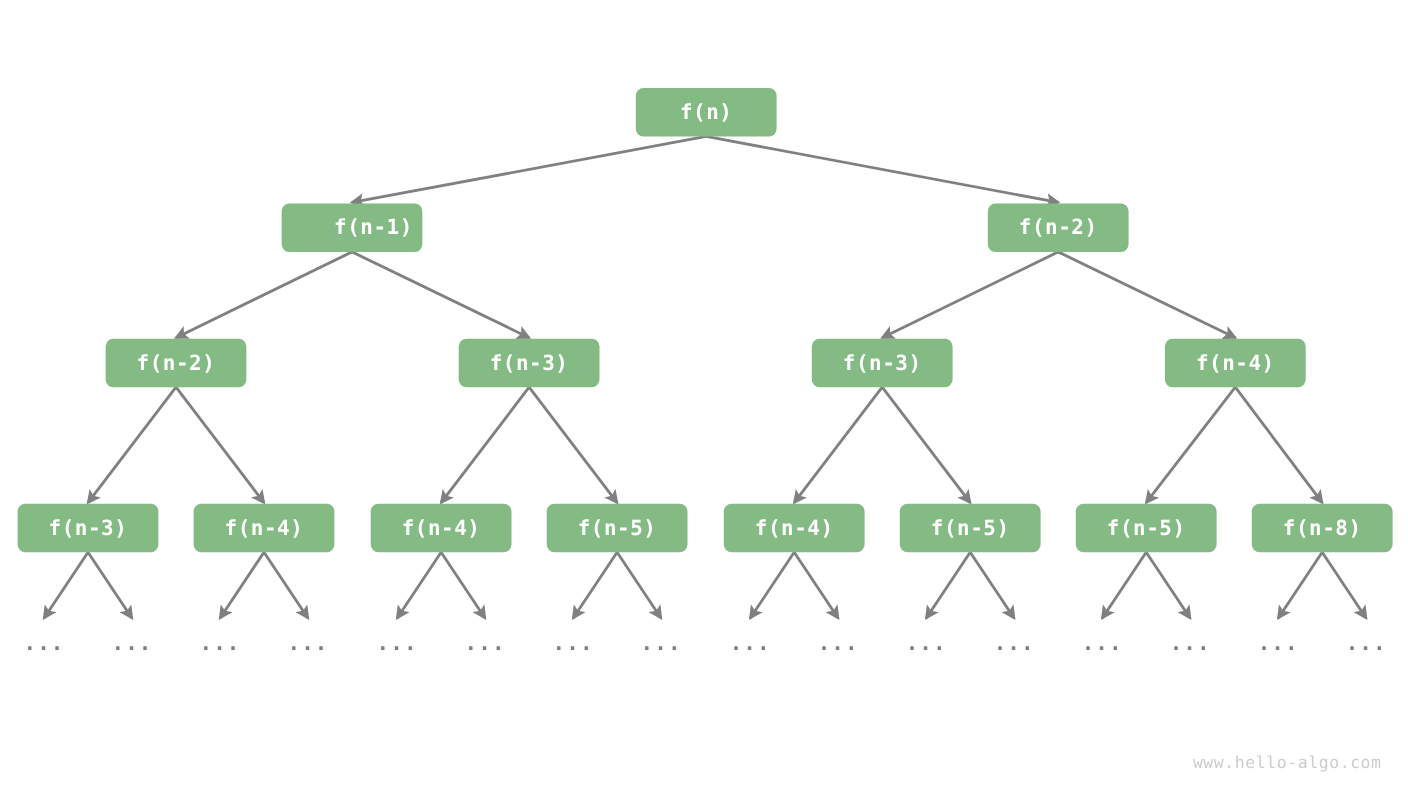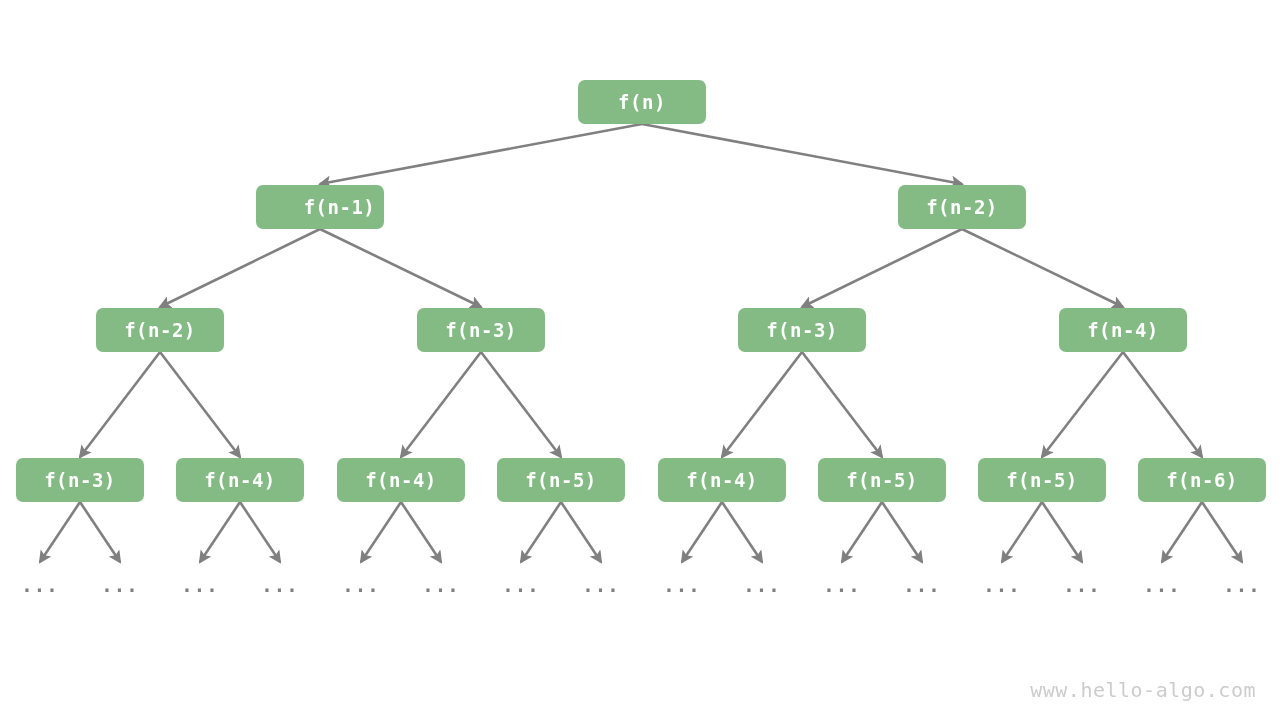--- a/index.html
+++ b/index.html
@@ -54,21 +54,21 @@
     letter-spacing: 1px;
     white-space: nowrap;
     z-index: 2;
   }
   #watermark {
     position: absolute;
     right: 24px;
     bottom: 18px;
     color: #cccccc;
     font-family: "DejaVu Sans Mono", "Liberation Mono", monospace;
-    font-size: 20px;
+    font-size: 15px;
     letter-spacing: 0.5px;
     white-space: nowrap;
     z-index: 3;
   }
 </style>
 </head>
 <body>
 
 <div id="canvas">
 
@@ -122,21 +122,21 @@
       <div class="node" style="left: 417px; top: 308px; width: 128px; height: 44px; border-radius: 7px; background: rgb(132, 187, 132); color: rgb(255, 255, 255);">f(n-3)</div>
       <div class="node" style="left: 738px; top: 308px; width: 128px; height: 44px; border-radius: 7px; background: rgb(132, 187, 132); color: rgb(255, 255, 255);">f(n-3)</div>
       <div class="node" style="left: 1059px; top: 308px; width: 128px; height: 44px; border-radius: 7px; background: rgb(132, 187, 132); color: rgb(255, 255, 255);">f(n-4)</div>
       <div class="node" style="left: 16px; top: 458px; width: 128px; height: 44px; border-radius: 7px; background: rgb(132, 187, 132); color: rgb(255, 255, 255);">f(n-3)</div>
       <div class="node" style="left: 176px; top: 458px; width: 128px; height: 44px; border-radius: 7px; background: rgb(132, 187, 132); color: rgb(255, 255, 255);">f(n-4)</div>
       <div class="node" style="left: 337px; top: 458px; width: 128px; height: 44px; border-radius: 7px; background: rgb(132, 187, 132); color: rgb(255, 255, 255);">f(n-4)</div>
       <div class="node" style="left: 497px; top: 458px; width: 128px; height: 44px; border-radius: 7px; background: rgb(132, 187, 132); color: rgb(255, 255, 255);">f(n-5)</div>
       <div class="node" style="left: 658px; top: 458px; width: 128px; height: 44px; border-radius: 7px; background: rgb(132, 187, 132); color: rgb(255, 255, 255);">f(n-4)</div>
       <div class="node" style="left: 818px; top: 458px; width: 128px; height: 44px; border-radius: 7px; background: rgb(132, 187, 132); color: rgb(255, 255, 255);">f(n-5)</div>
       <div class="node" style="left: 978px; top: 458px; width: 128px; height: 44px; border-radius: 7px; background: rgb(132, 187, 132); color: rgb(255, 255, 255);">f(n-5)</div>
-      <div class="node" style="left: 1138px; top: 458px; width: 128px; height: 44px; border-radius: 7px; background: rgb(132, 187, 132); color: rgb(255, 255, 255);">f(n-6)</div>
+      <div class="node" style="left: 1138px; top: 458px; width: 128px; height: 44px; border-radius: 7px; background: rgb(132, 187, 132); color: rgb(255, 255, 255);">f(n-8)</div>
     </div>
   <div id="ellipses">
       <div class="ellipsis" style="left: 40px; top: 585px; color: rgb(128, 128, 128);">...</div>
       <div class="ellipsis" style="left: 120px; top: 585px; color: rgb(128, 128, 128);">...</div>
       <div class="ellipsis" style="left: 200px; top: 585px; color: rgb(128, 128, 128);">...</div>
       <div class="ellipsis" style="left: 280px; top: 585px; color: rgb(128, 128, 128);">...</div>
       <div class="ellipsis" style="left: 361px; top: 585px; color: rgb(128, 128, 128);">...</div>
       <div class="ellipsis" style="left: 441px; top: 585px; color: rgb(128, 128, 128);">...</div>
       <div class="ellipsis" style="left: 521px; top: 585px; color: rgb(128, 128, 128);">...</div>
       <div class="ellipsis" style="left: 601px; top: 585px; color: rgb(128, 128, 128);">...</div>

